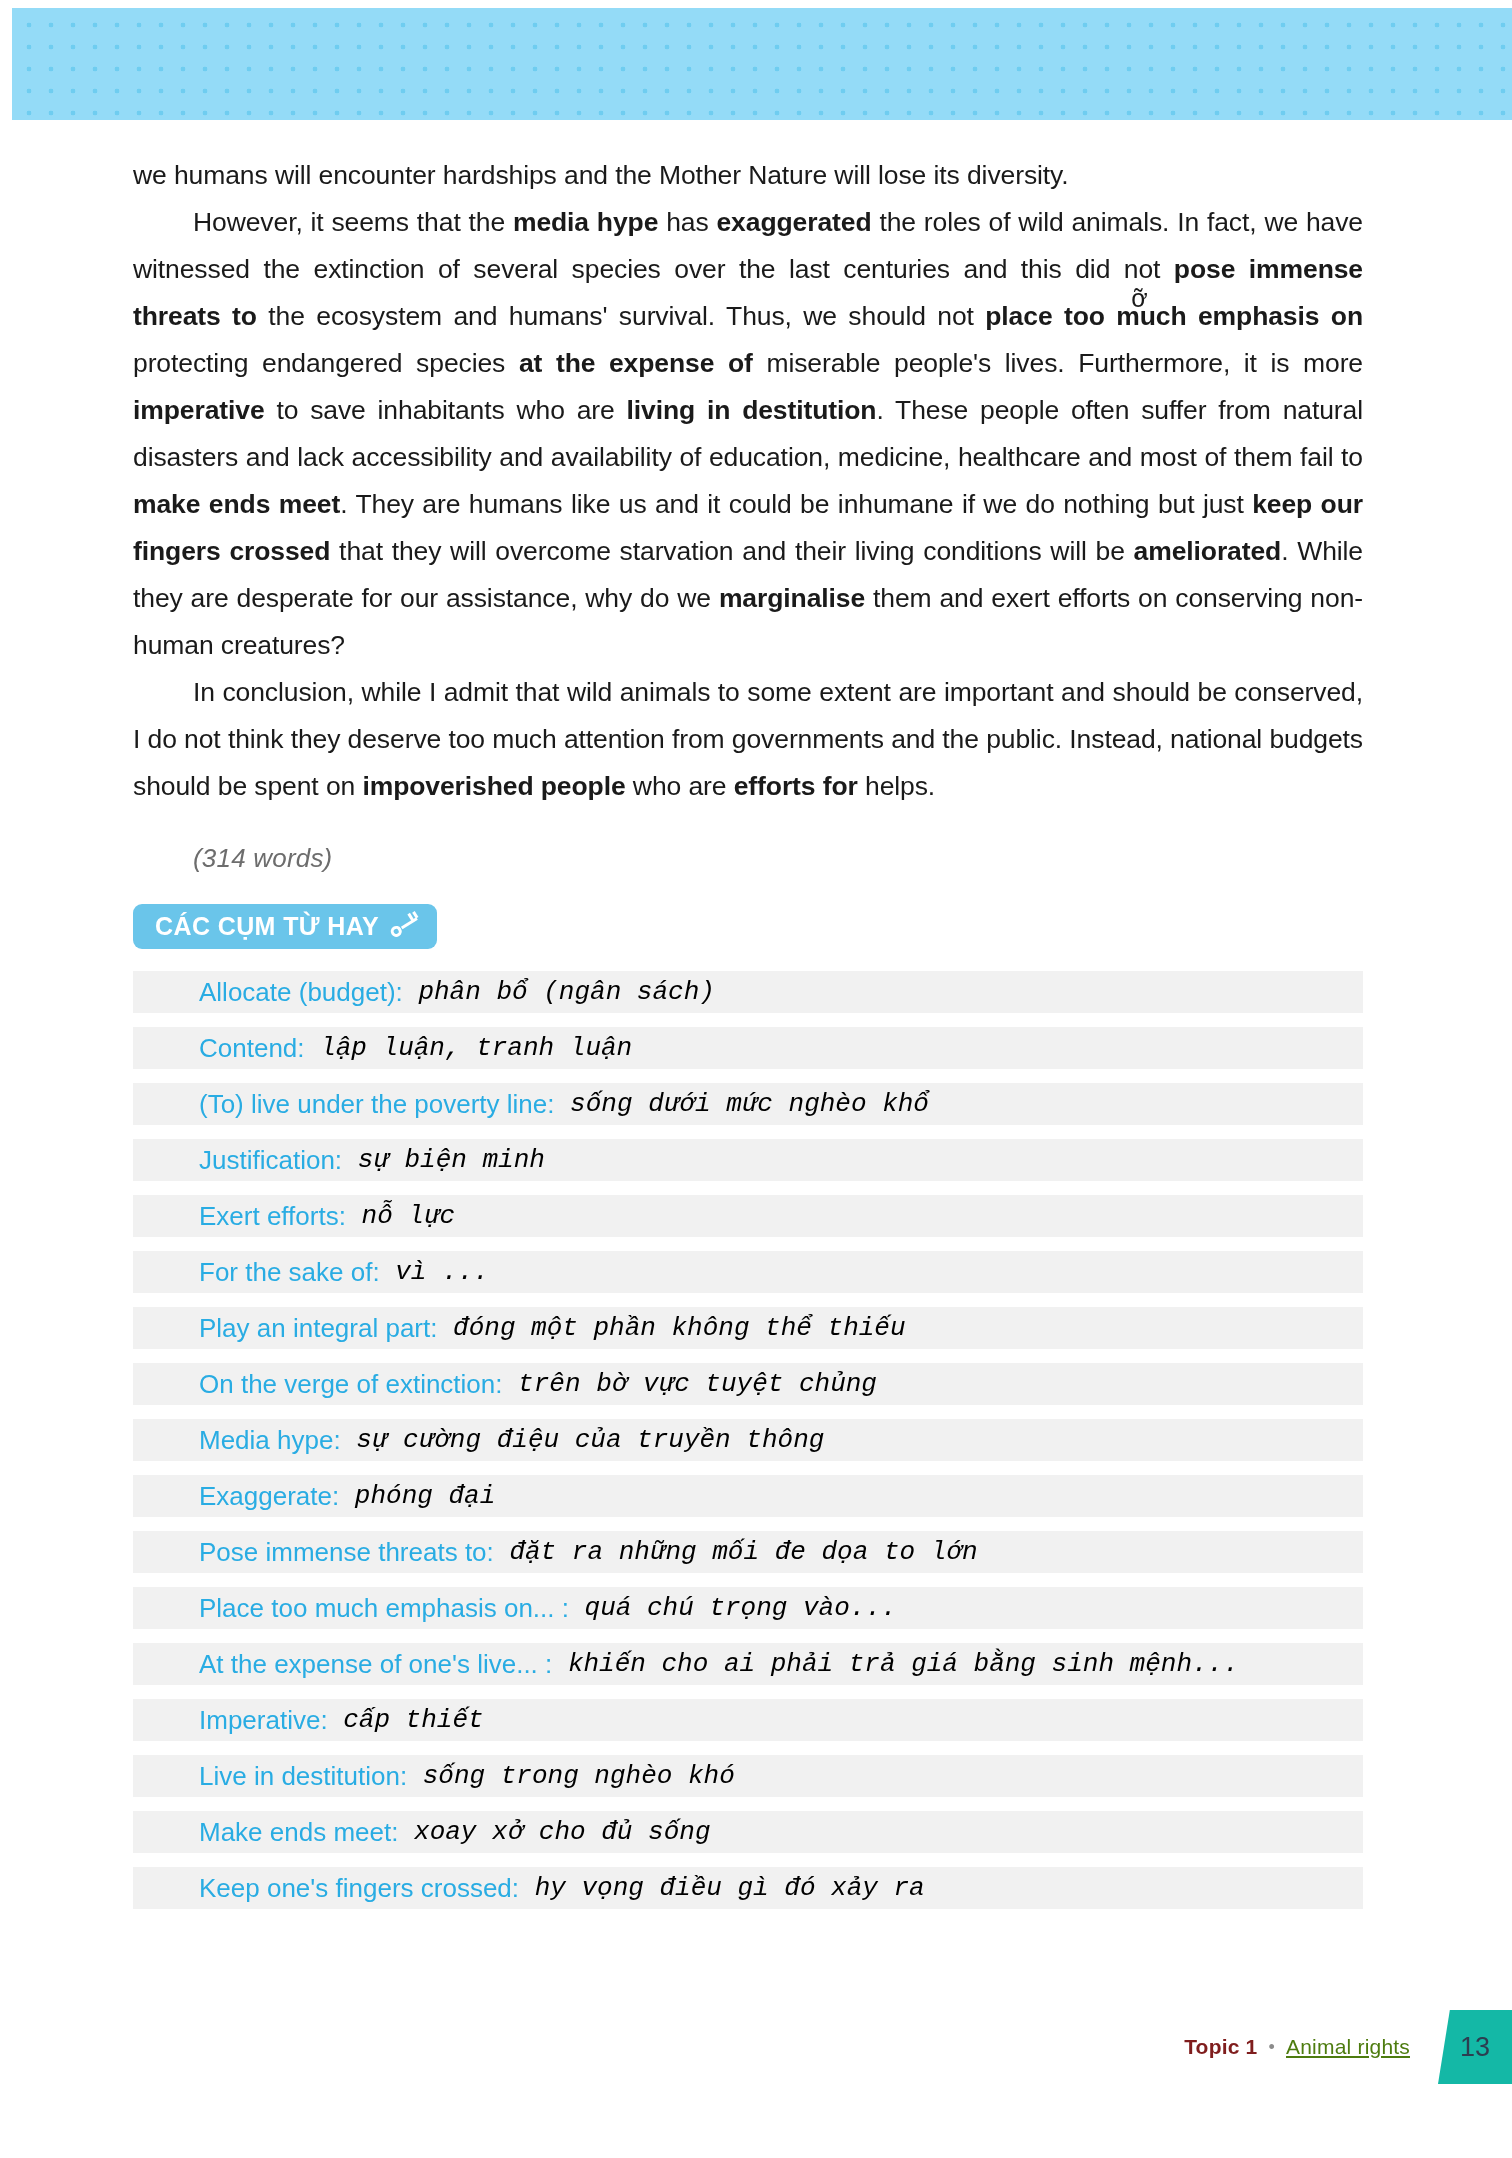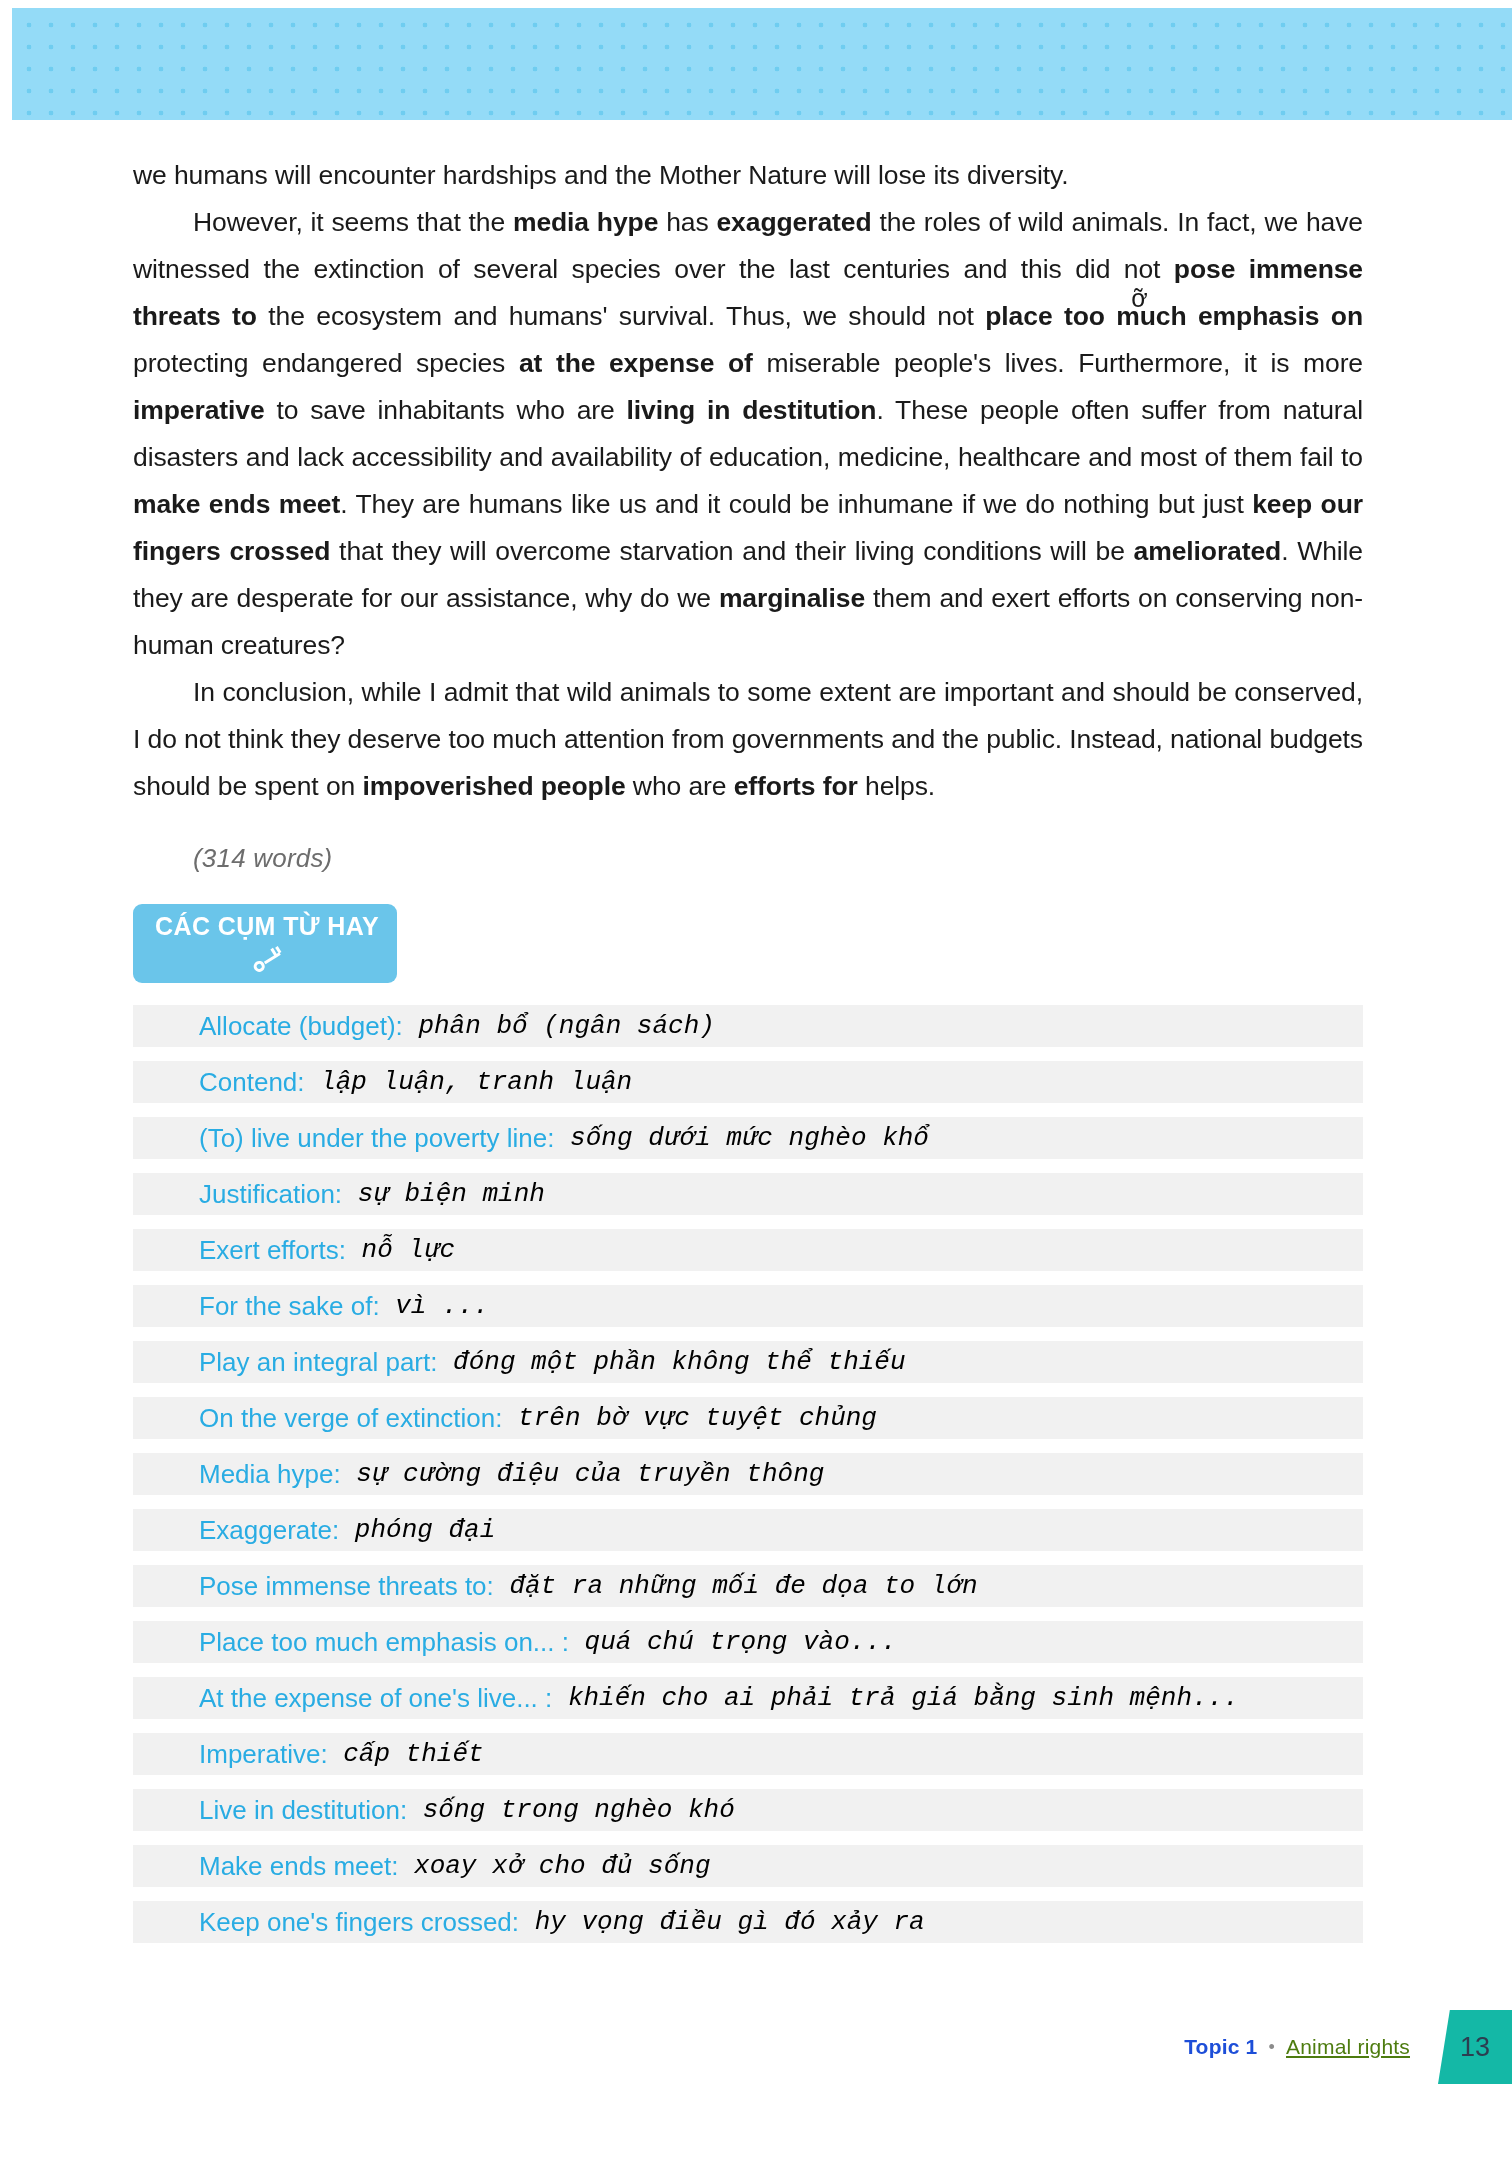--- a/index.html
+++ b/index.html
@@ -93,21 +93,20 @@
     gap: 10px;
     background: #6ac5ea;
     color: #ffffff;
     border-radius: 9px;
     padding: 9px 18px 10px 22px;
     font-size: 25px;
     font-weight: 700;
     letter-spacing: 0.4px;
     font-stretch: condensed;
     line-height: 1.05;
-    flex-direction: column;
   }
   .key-icon {
     display: inline-block;
     width: 30px;
     height: 24px;
     position: relative;
     transform: rotate(-32deg);
   }
   .key-icon .ring {
     position: absolute;
@@ -180,21 +179,21 @@
   .footer-label {
     display: flex;
     align-items: center;
     gap: 11px;
     padding-right: 28px;
     font-size: 21px;
     letter-spacing: 0.2px;
   }
   .footer-topic {
     font-weight: 700;
-    color: #1d4ed8;
+    color: #7f1d1d;
   }
   .footer-dot {
     color: #8b8b8b;
     font-size: 18px;
   }
   .footer-title {
     color: #4d7c0f;
     text-decoration: underline;
   }
   .page-tab {

